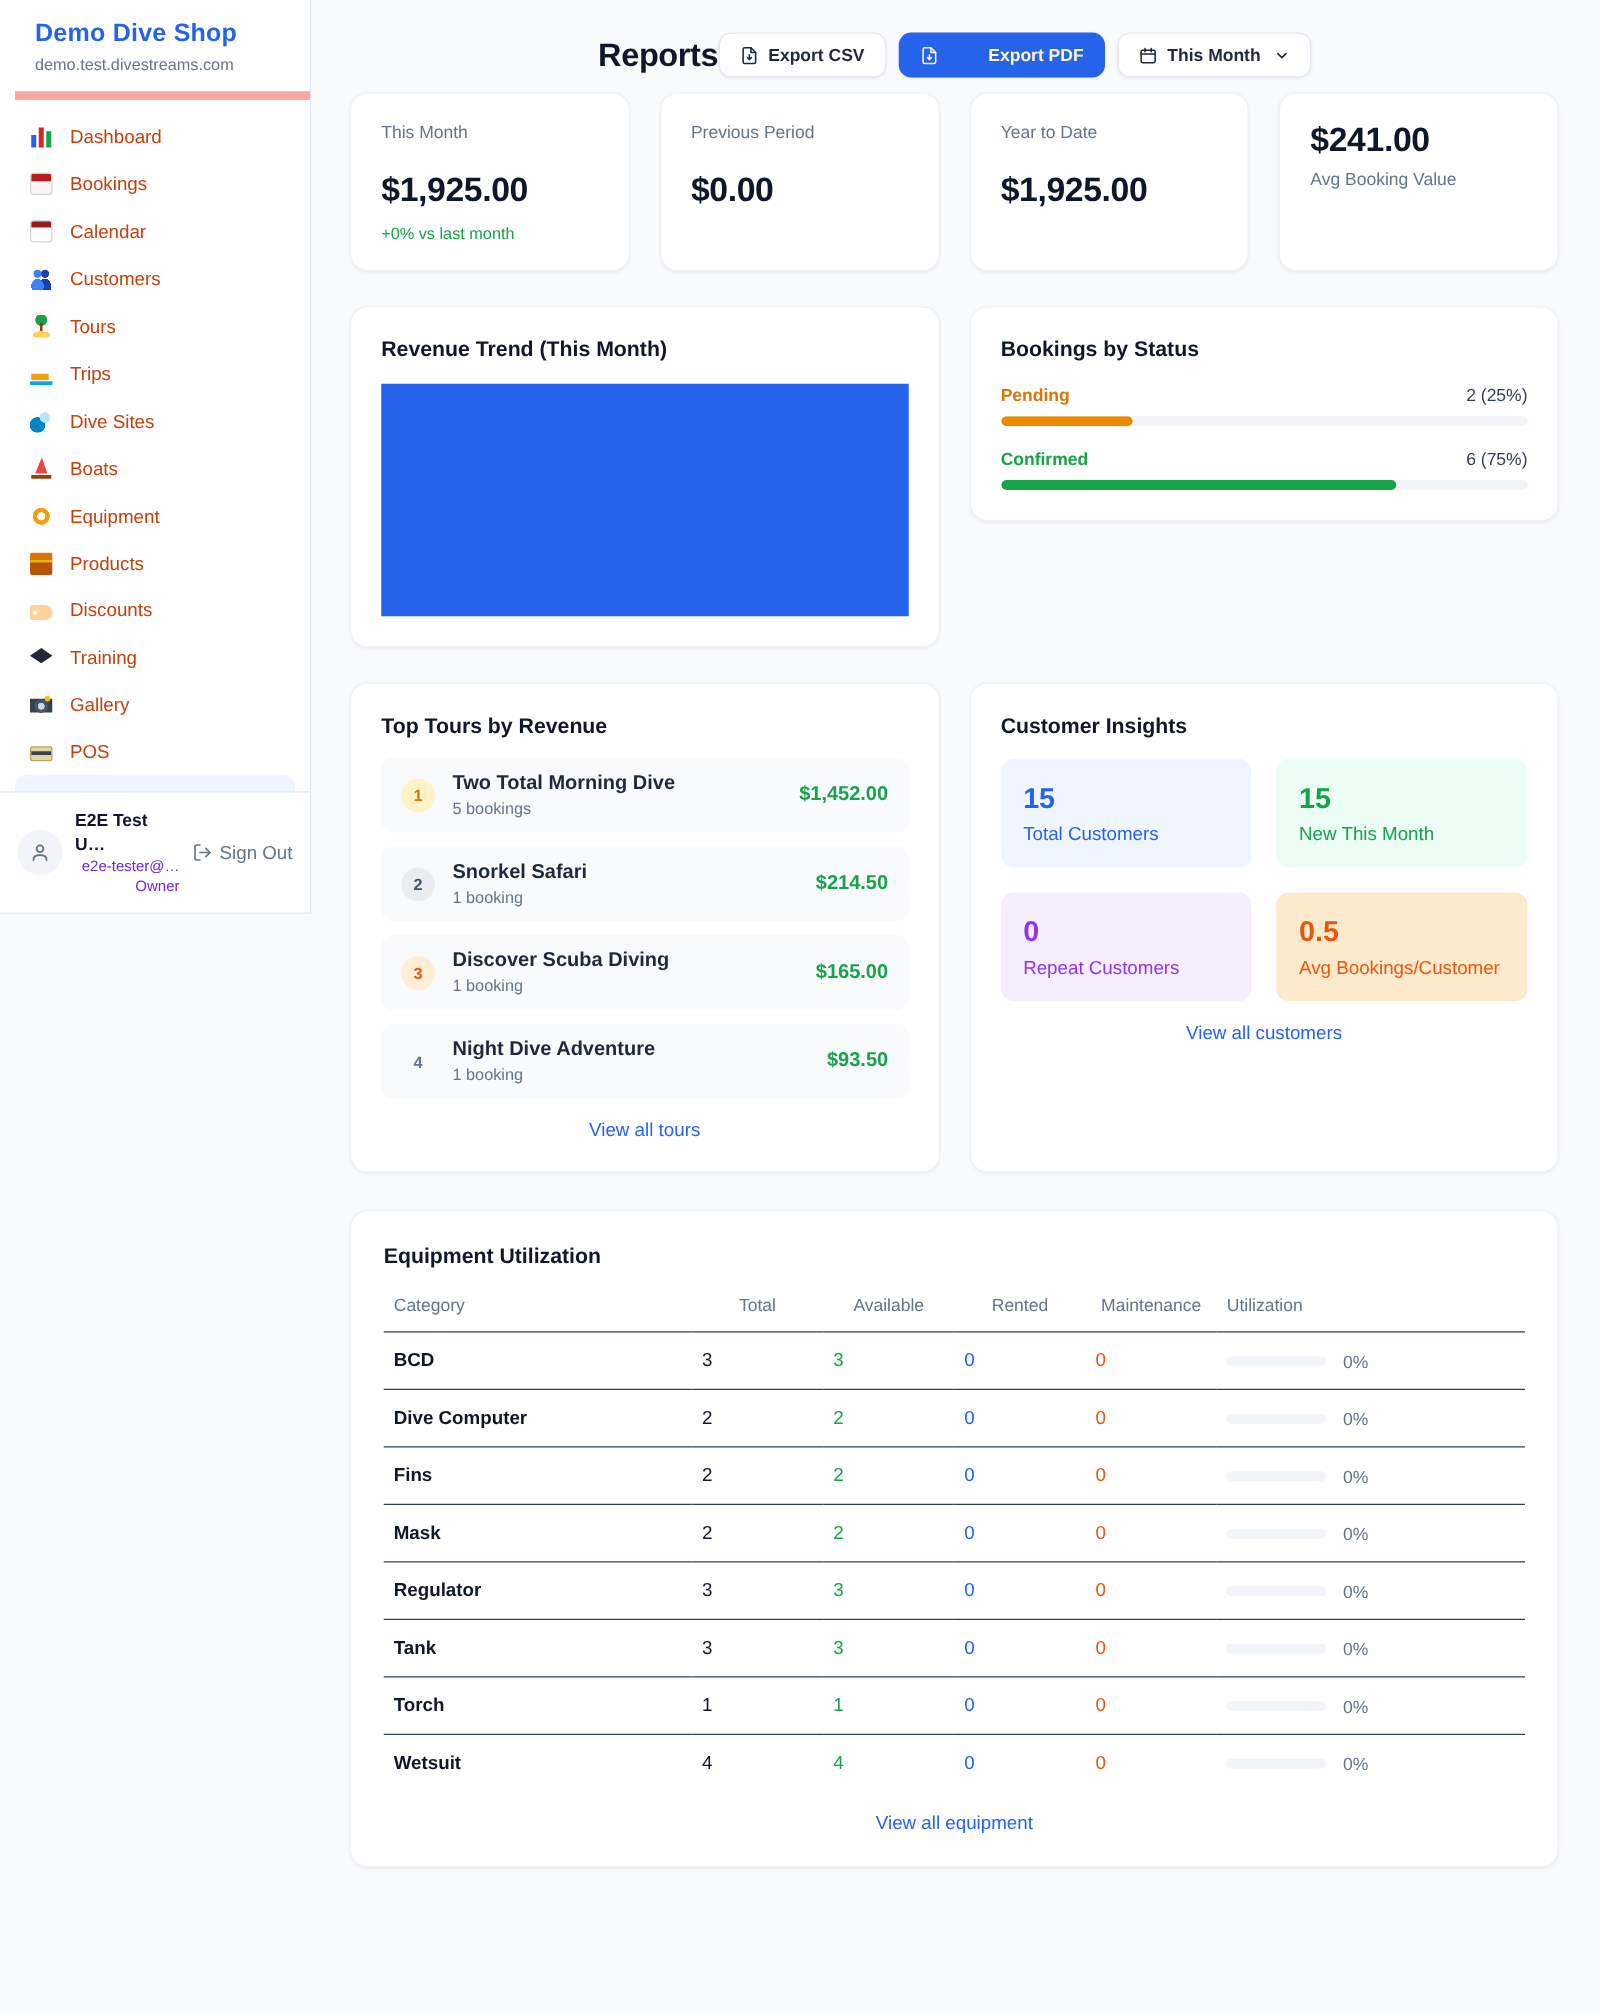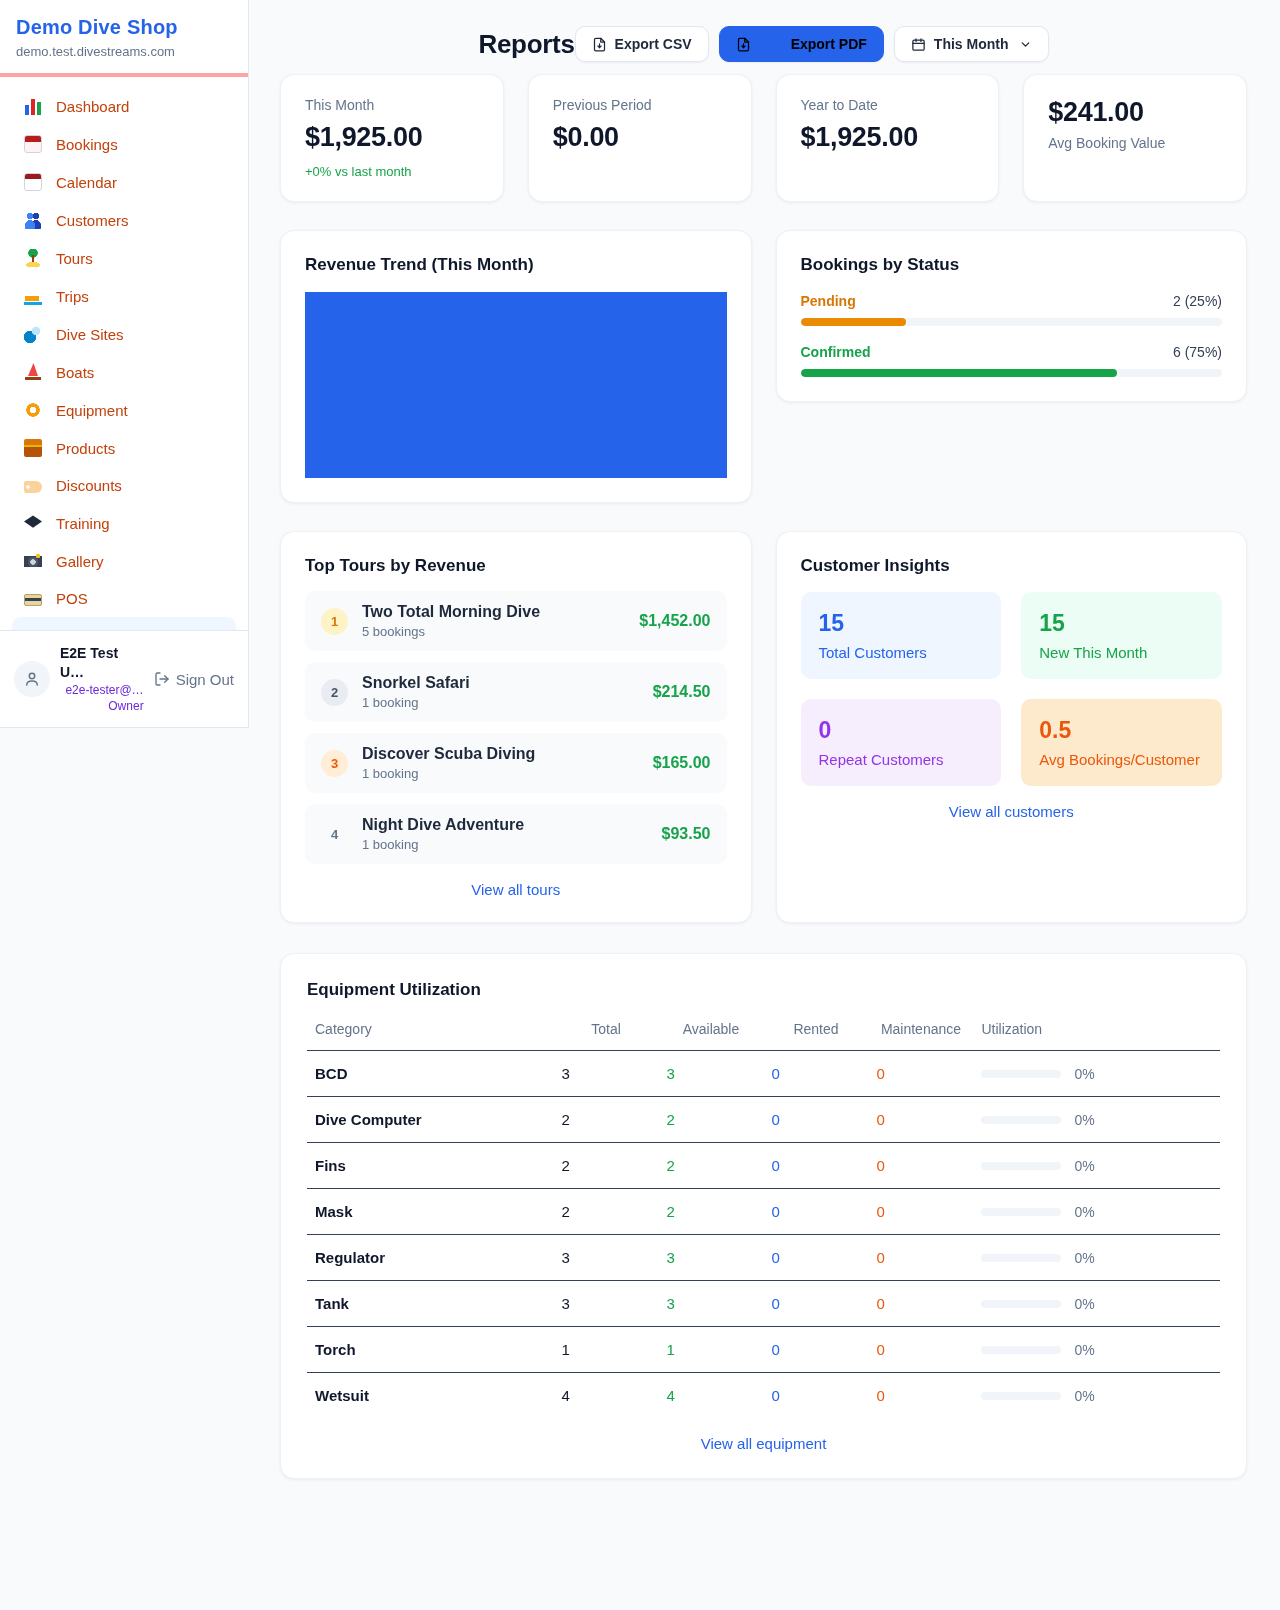--- a/index.html
+++ b/index.html
@@ -12,21 +12,21 @@
   }
   .app { display:flex; align-items:flex-start; width:1280px; }
 
   
   .sidebar {
     width:249px; flex:none;
     background:#ffffff;
     border-right:1px solid #e2e8f0;
     border-bottom:1px solid #e2e8f0;
   }
-  .sb-head { padding:16px 16px 14px; border-bottom:4px solid #fca5a5; }
+  .sb-head { padding:16px 16px 14px; border-bottom:7px solid #fca5a5;margin-left:12px; }
   .shop-name { color:#2563eb; font-size:20px; font-weight:800; letter-spacing:.2px; cursor:pointer; }
   .shop-domain { color:#64748b; font-size:13px; margin-top:5px; }
   .nav { padding:10px 12px 0; }
   .nav-item {
     display:flex; align-items:center; gap:14px;
     padding:10px 12px; border-radius:8px;
     color:#c2410c; font-size:15px; cursor:pointer;
     text-decoration:none;
   }
   .active-peek { margin:0 12px; height:13px; background:#eff6ff; border-radius:9px 9px 0 0; }
@@ -93,33 +93,33 @@
   .page-title { font-size:26px; font-weight:800; margin:0; letter-spacing:-.3px; }
   .actions { display:flex; gap:10px; }
   .btn {
     display:flex; align-items:center; gap:8px;
     padding:9px 16px; border-radius:10px;
     border:1px solid #e2e8f0; background:#fff;
     font-size:14px; font-weight:700; color:#1e293b;
     font-family:inherit; cursor:pointer;
     box-shadow:0 1px 2px rgba(15,23,42,.05);
   }
-  .btn-primary { background:#2563eb; border-color:#2563eb; color:#000000;gap:40px; }
+  .btn-primary { background:#2563eb; border-color:#2563eb; color:#fef9c3;gap:40px; }
   .chev { margin-left:2px; }
 
   .card {
     background:#fff; border-radius:14px;
     border:1px solid #eef1f6;
     box-shadow:0 1px 3px rgba(15,23,42,.06);
   }
 
   .stats { display:grid; grid-template-columns:repeat(4,1fr); gap:24px; margin-bottom:28px; }
   .stat { padding:22px 24px; }
   .stat-label { font-size:14px; color:#64748b; }
-  .stat-value { font-size:27px; font-weight:800; margin-top:9px; letter-spacing:-.3px; }
+  .stat-value { font-size:27px; font-weight:800; margin-top:24px; letter-spacing:-.3px; }
   .stat-delta { font-size:13px; color:#16a34a; margin-top:11px; }
   .stat-value-first .stat-value { margin-top:0; }
   .stat-value-first .stat-label { margin-top:7px; }
 
   .row2 { display:grid; grid-template-columns:1fr 1fr; gap:24px; align-items:start; margin-bottom:28px; }
   .row3 { display:grid; grid-template-columns:1fr 1fr; gap:24px; align-items:stretch; margin-bottom:30px; }
   .panel { padding:24px; }
   .panel-title { font-size:17px; font-weight:700; margin:0; }
 
   .chart-area { margin-top:17px; height:186px; background:#2563eb; }

